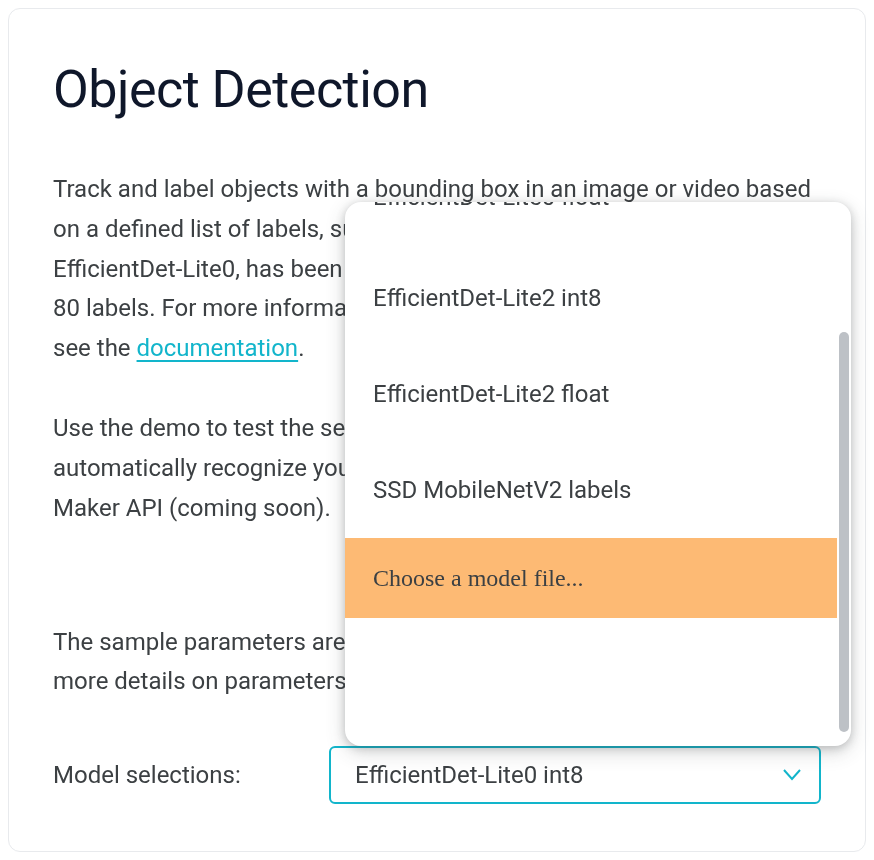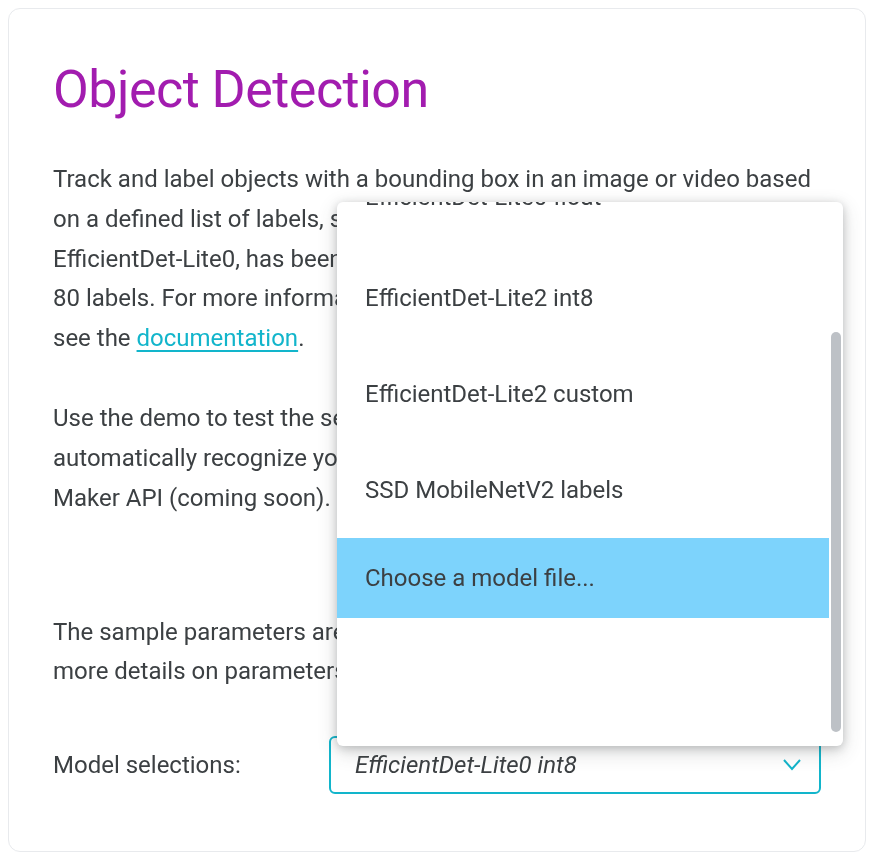--- a/index.html
+++ b/index.html
@@ -14,23 +14,23 @@
     border: 1px solid #e8eaed;
     border-radius: 12px;
     margin: 8px;
     padding: 50px 44px 40px 44px;
     height: 844px;
     position: relative;
   }
   h1.page-title {
     font-size: 52px;
     font-weight: 400;
-    color: #a21caf;
+    color: #0f172a;
     letter-spacing: -0.5px;
-    margin-bottom: 40px;
+    margin-bottom: 50px;
   }
   .body-text {
     font-size: 24px;
     line-height: 1.66;
     color: #3c4043;
     margin-bottom: 40px;
   }
   .body-text a {
     color: #12b5cb;
     text-decoration: underline;
@@ -53,21 +53,20 @@
     margin-top: 44px;
   }
   .field-label {
     font-size: 24px;
     color: #3c4043;
     width: 298px;
   }
   .select-wrap {
     position: relative;
     flex: 0 0 auto;
-    font-style: italic;
   }
   .select-box {
     width: 492px;
     height: 58px;
     border: 2px solid #12b5cb;
     border-radius: 6px;
     background: #fff;
     display: flex;
     align-items: center;
     justify-content: space-between;
@@ -78,26 +77,26 @@
     font-size: 24px;
     color: #3c4043;
   }
   .select-caret svg {
     width: 18px;
     height: 12px;
     display: block;
   }
   .dropdown-panel {
     position: absolute;
-    left: 337px;
+    left: 345px;
     top: 202px;
     width: 506px;
     height: 544px;
     background: #fff;
-    border-radius: 6px;
+    border-radius: 16px;
     box-shadow: 0 2px 8px rgba(60,64,67,0.25), 0 6px 20px rgba(60,64,67,0.20);
     overflow: hidden;
     display: flex;
   }
   .dropdown-list {
     flex: 1;
     overflow: hidden;
     position: relative;
   }
   .dropdown-option {
@@ -110,22 +109,23 @@
     cursor: pointer;
   }
   .dropdown-option.cutoff {
     height: 48px;
     align-items: flex-start;
   }
   .dropdown-option.cutoff .opt-text {
     transform: translateY(-19px);
   }
   .dropdown-option.hover {
-    background: #7dd3fc;
+    background: #fdba74;
     height: 80px;
+    font-family: Liberation Serif, serif;
   }
   .scrollbar {
     width: 14px;
     position: relative;
     background: transparent;
     padding-top: 130px;
     padding-bottom: 10px;
   }
   .scroll-thumb {
     width: 10px;
@@ -164,21 +164,21 @@
 
 <div class="dropdown-panel">
   <div class="dropdown-list">
     <div class="dropdown-option cutoff">
         <span class="opt-text">EfficientDet-Lite0 float</span>
       </div>
     <div class="dropdown-option">
         <span class="opt-text">EfficientDet-Lite2 int8</span>
       </div>
     <div class="dropdown-option">
-        <span class="opt-text">EfficientDet-Lite2 custom</span>
+        <span class="opt-text">EfficientDet-Lite2 float</span>
       </div>
     <div class="dropdown-option">
         <span class="opt-text">SSD MobileNetV2 labels</span>
       </div>
     <div class="dropdown-option hover">
         <span class="opt-text">Choose a model file...</span>
       </div>
   </div>
   <div class="scrollbar">
     <div class="scroll-thumb"></div>

